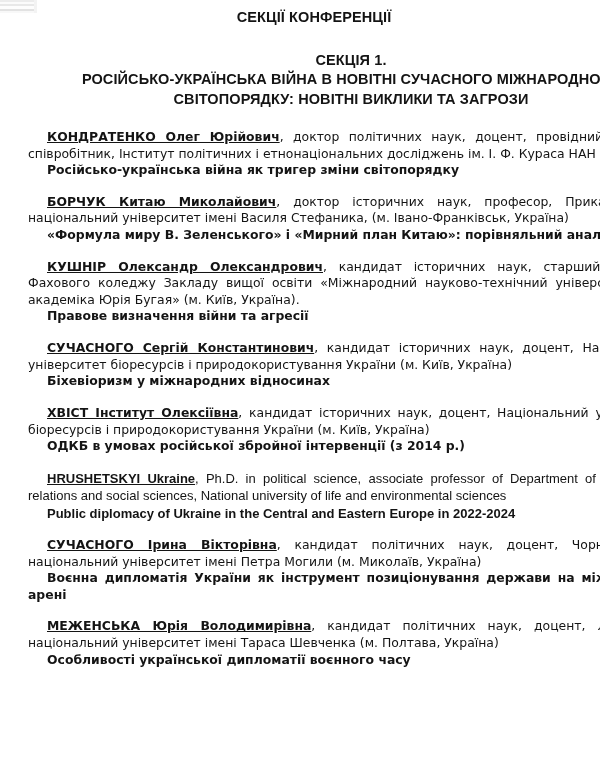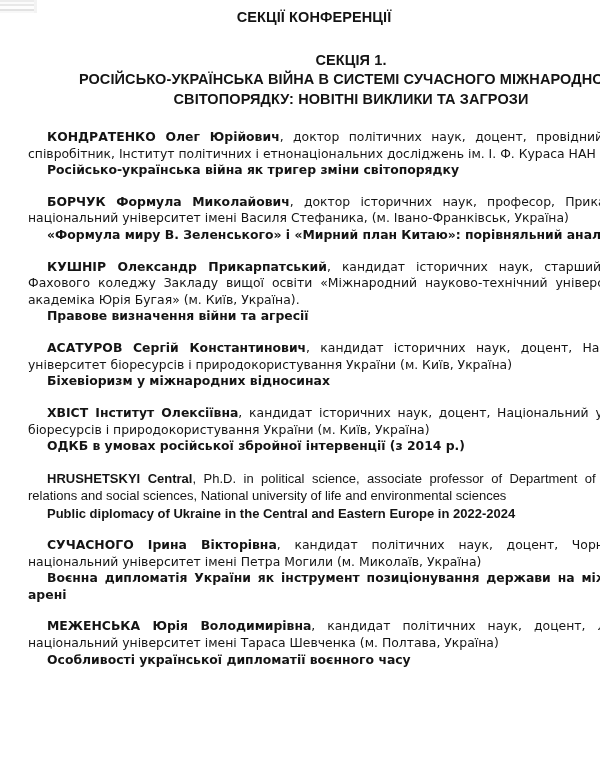--- a/index.html
+++ b/index.html
@@ -92,20 +92,21 @@
     line-height: 1.34;
     text-align: justify;
     text-justify: inter-word;
     text-indent: 19px;
     margin: 0;
     padding-right: 4px;
   }
   .entry-affil .person {
     font-weight: bold;
     white-space: nowrap;
+    text-decoration: underline;
   }
   .entry-topic {
     font-size: 13.2px;
     font-weight: bold;
     line-height: 1.34;
     text-align: justify;
     text-justify: inter-word;
     text-indent: 19px;
     margin: 0;
     padding-right: 4px;
@@ -136,62 +137,62 @@
 <div id="page">
 
   <div class="corner-artifact"></div>
 
   <div class="doc">
 
     <div class="h-center doc-title">СЕКЦІЇ КОНФЕРЕНЦІЇ</div>
 
     <div class="h-center section-head">
       <span class="sec-no">СЕКЦІЯ 1.</span>
-      <span class="sec-l1">РОСІЙСЬКО-УКРАЇНСЬКА ВІЙНА В СИСТЕМІ СУЧАСНОГО</span>
+      <span class="sec-l1">РОСІЙСЬКО-УКРАЇНСЬКА ВІЙНА В НОВІТНІ СУЧАСНОГО</span>
       <span class="sec-l2">МІЖНАРОДНОГО СВІТОПОРЯДКУ: НОВІТНІ ВИКЛИКИ ТА ЗАГРОЗИ</span>
     </div>
 
     <div class="entry cyr" id="entry-kondratenko">
       <p class="entry-affil">
         <span class="person">КОНДРАТЕНКО Олег Юрійович</span><span>, доктор політичних наук, доцент, провідний науковий співробітник, Інститут політичних і етнонаціональних досліджень ім. І. Ф. Кураса НАН України</span>
       </p>
       <p class="entry-topic">Російсько-українська війна як тригер зміни світопорядку</p>
     </div>
 
     <div class="entry cyr">
       <p class="entry-affil">
-        <span class="person">БОРЧУК Формула Миколайович</span><span>, доктор історичних наук, професор, Прикарпатський національний університет імені Василя Стефаника, (м. Івано-Франківськ, Україна)</span>
+        <span class="person">БОРЧУК Китаю Миколайович</span><span>, доктор історичних наук, професор, Прикарпатський національний університет імені Василя Стефаника, (м. Івано-Франківськ, Україна)</span>
       </p>
       <p class="entry-topic">«Формула миру В. Зеленського» і «Мирний план Китаю»: порівняльний аналіз</p>
     </div>
 
     <div class="entry cyr">
       <p class="entry-affil">
-        <span class="person">КУШНІР Олександр Прикарпатський</span><span>, кандидат історичних наук, старший викладач Фахового коледжу Закладу вищої освіти «Міжнародний науково-технічний університет імені академіка Юрія Бугая» (м. Київ, Україна).</span>
+        <span class="person">КУШНІР Олександр Олександрович</span><span>, кандидат історичних наук, старший викладач Фахового коледжу Закладу вищої освіти «Міжнародний науково-технічний університет імені академіка Юрія Бугая» (м. Київ, Україна).</span>
       </p>
       <p class="entry-topic">Правове визначення війни та агресії</p>
     </div>
 
     <div class="entry cyr">
       <p class="entry-affil">
-        <span class="person">АСАТУРОВ Сергій Константинович</span><span>, кандидат історичних наук, доцент, Національний університет біоресурсів і природокористування України (м. Київ, Україна)</span>
+        <span class="person">СУЧАСНОГО Сергій Константинович</span><span>, кандидат історичних наук, доцент, Національний університет біоресурсів і природокористування України (м. Київ, Україна)</span>
       </p>
       <p class="entry-topic">Біхевіоризм у міжнародних відносинах</p>
     </div>
 
     <div class="entry cyr">
       <p class="entry-affil">
         <span class="person">ХВІСТ Інститут Олексіївна</span><span>, кандидат історичних наук, доцент, Національний університет біоресурсів і природокористування України (м. Київ, Україна)</span>
       </p>
       <p class="entry-topic">ОДКБ в умовах російської збройної інтервенції (з 2014 р.)</p>
     </div>
 
     <div class="entry latin">
       <p class="entry-affil">
-        <span class="person">HRUSHETSKYI Central</span><span>, Ph.D. in political science, associate professor of Department of international relations and social sciences, National university of life and environmental sciences</span>
+        <span class="person">HRUSHETSKYI Ukraine</span><span>, Ph.D. in political science, associate professor of Department of international relations and social sciences, National university of life and environmental sciences</span>
       </p>
       <p class="entry-topic">Public diplomacy of Ukraine in the Central and Eastern Europe in 2022-2024</p>
     </div>
 
     <div class="entry cyr">
       <p class="entry-affil">
         <span class="person">СУЧАСНОГО Ірина Вікторівна</span><span>, кандидат політичних наук, доцент, Чорноморський національний університет імені Петра Могили (м. Миколаїв, Україна)</span>
       </p>
       <p class="entry-topic">Воєнна дипломатія України як інструмент позиціонування держави на міжнародній арені</p>
     </div>

